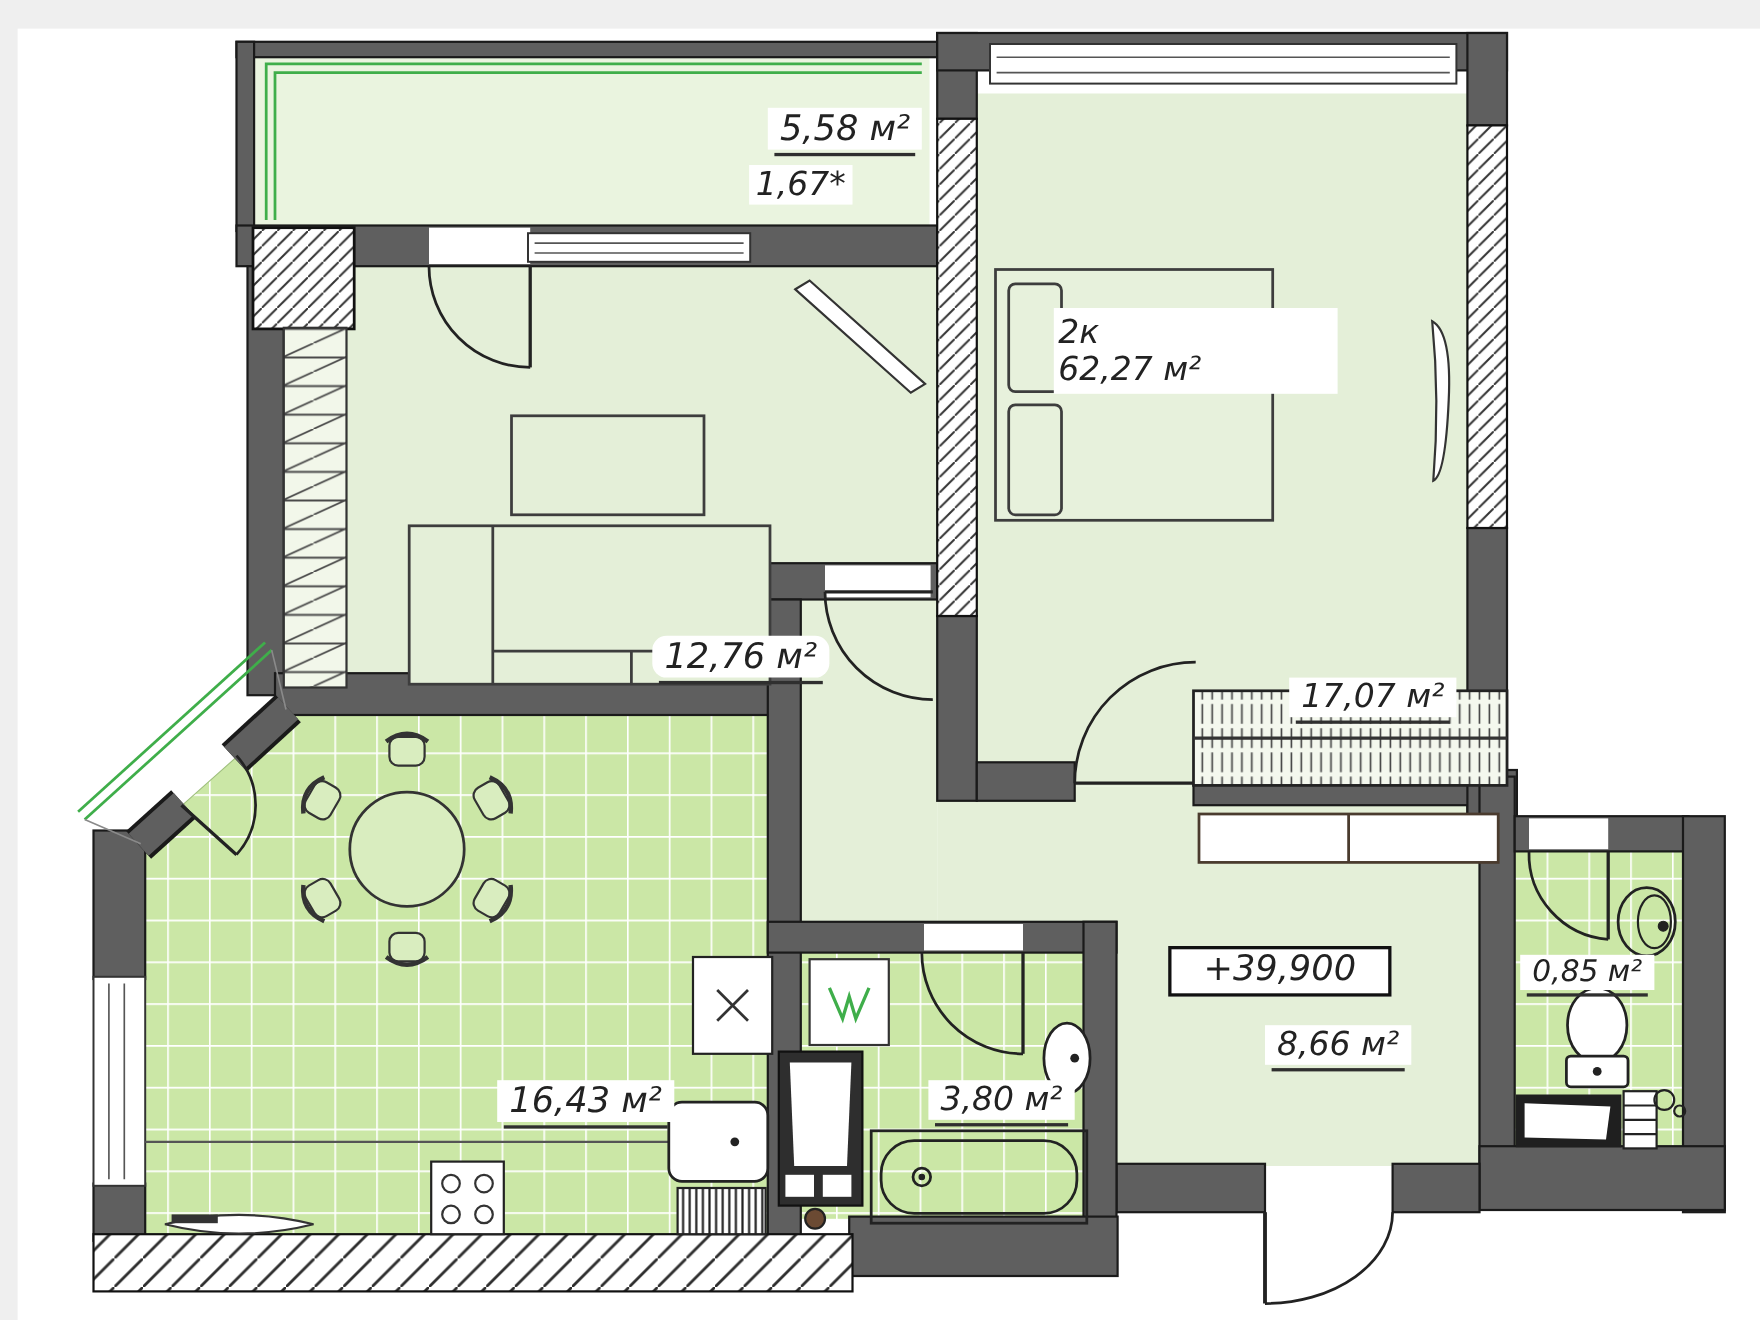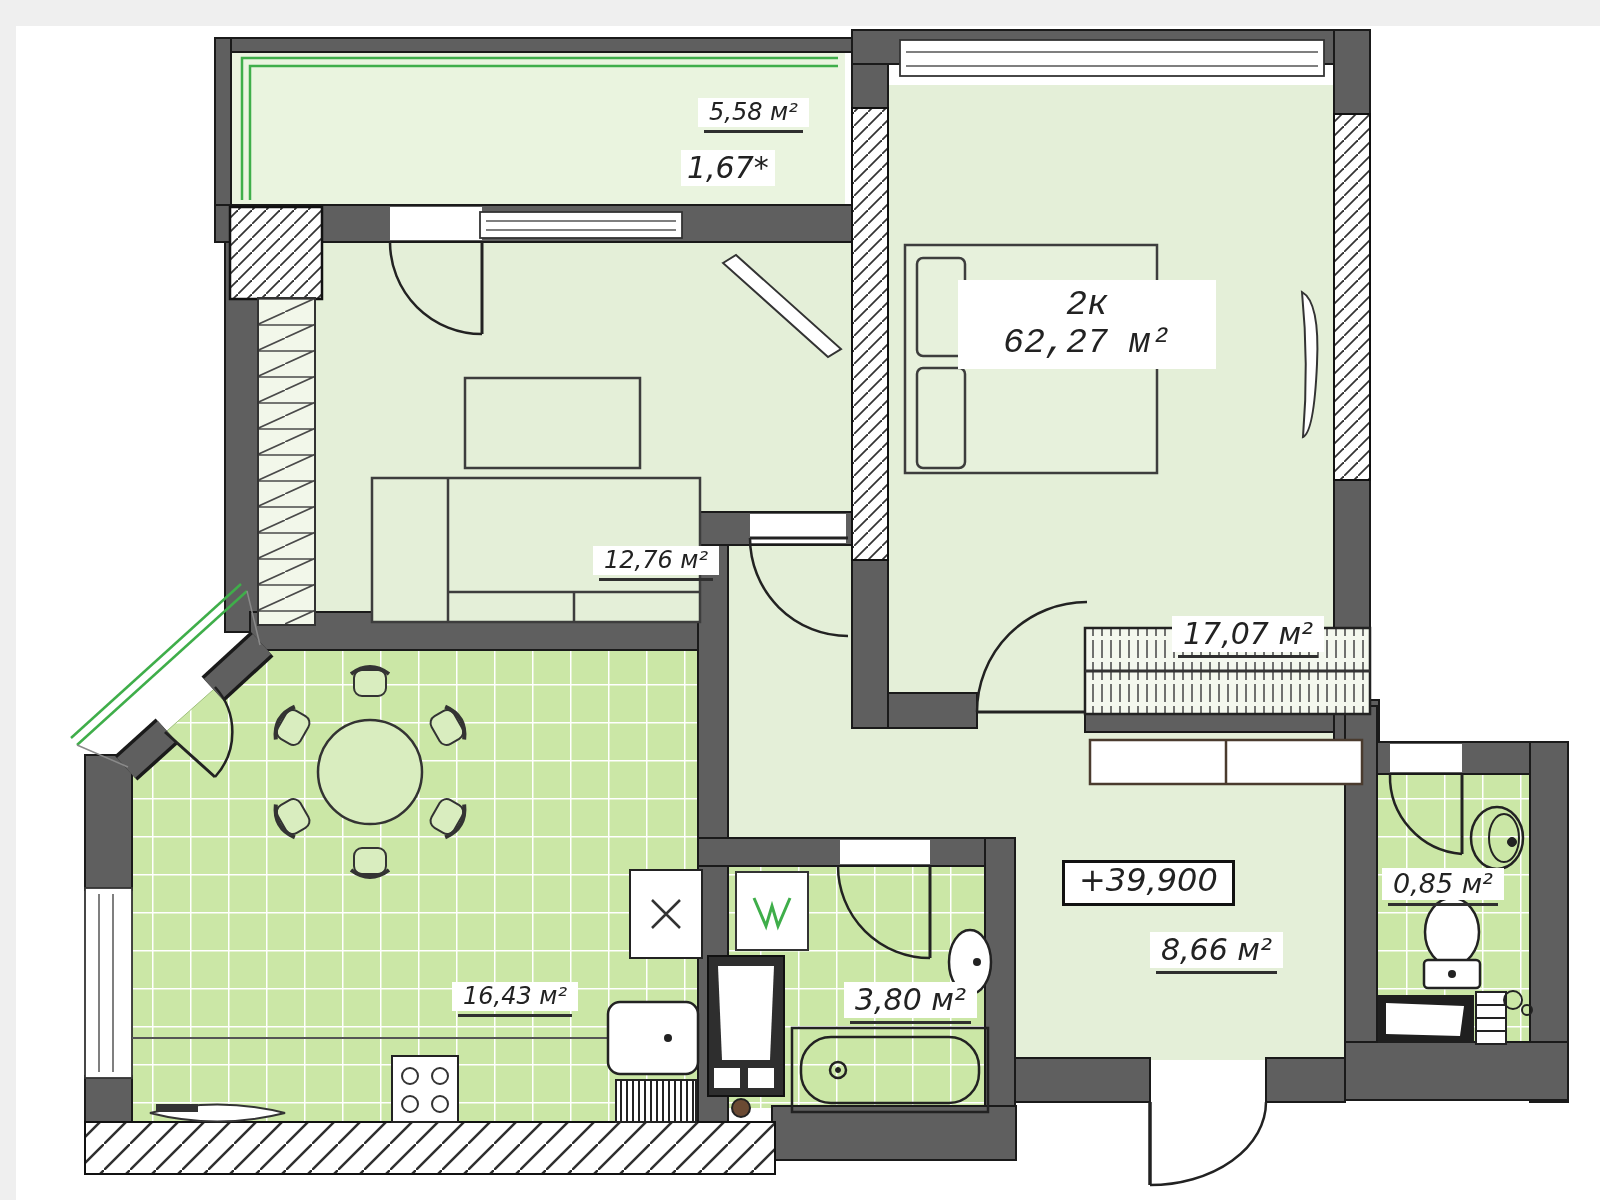--- a/index.html
+++ b/index.html
@@ -2,26 +2,26 @@
 <html><head>
 <meta charset="utf-8">
 <style>
   html,body{margin:0;padding:0;background:#ffffff;}
   #plan{position:relative;width:1600px;height:1200px;background:#ffffff;overflow:hidden;
         font-family:"DejaVu Sans",sans-serif;}
   #plan svg{position:absolute;left:0;top:0;}
   .lbl{position:absolute;background:#ffffff;color:#222;font-style:italic;
        line-height:1.05;white-space:nowrap;padding:2px 6px;z-index:5;}
   .u{border-bottom:3px solid #2f2f2f;padding:0 5px 4px;}
-  .big{font-size:24px;}
+  .big{font-size:32px;}
   .mid{font-size:30px;}
   .sml{font-size:27px;}
-  .apt{width:250px;text-align:center;font-size:35px;padding:6px 4px;font-family:Liberation Mono, monospace;}
+  .apt{width:250px;text-align:left;font-size:30px;padding:6px 4px;}
   .apt div{margin:1px 0;}
-  .elev{border:3px solid #111;font-size:32px;padding:1px 14px 5px;font-style:italic;}
+  .elev{border:3px solid #111;font-size:32px;padding:1px 29px 5px;font-style:italic;}
 </style>
 </head>
 <body>
 
 <div id="plan">
 <svg width="1600" height="1200" viewBox="0 0 1600 1200">
   <defs>
     <pattern id="tile" width="38" height="38" patternUnits="userSpaceOnUse">
       <rect width="38" height="38" fill="#cbe7a6"></rect>
       <path d="M0 0 H38 M0 0 V38" stroke="#ffffff" stroke-width="3"></path>
@@ -277,21 +277,21 @@
 </svg>
 
   <div class="lbl big" style="left:698px;top:98px;"><span class="u">5,58 м²</span></div>
   <div class="lbl mid" style="left:681px;top:150px;"><span>1,67*</span></div>
 
   <div class="lbl apt" style="left:958px;top:280px;">
     <div>2к</div>
     <div>62,27 м²</div>
   </div>
 
-  <div class="lbl big" style="left:593px;top:546px;"><span class="u">12,76 м²</span></div>
+  <div class="lbl big" style="left:593px;top:578px;border-radius:13px;"><span class="u">12,76 м²</span></div>
   <div class="lbl mid" style="left:1172px;top:616px;"><span class="u">17,07 м²</span></div>
   <div class="lbl big" style="left:452px;top:982px;"><span class="u">16,43 м²</span></div>
   <div class="lbl mid" style="left:812px;top:982px;margin-left:32px;"><span class="u">3,80 м²</span></div>
   <div class="lbl mid" style="left:1150px;top:932px;"><span class="u">8,66 м²</span></div>
   <div class="lbl sml" style="left:1382px;top:868px;"><span class="u">0,85 м²</span></div>
 
   <div class="lbl elev" style="left:1062px;top:860px;"><span>+39,900</span></div>
 </div>
 
 </body></html>

